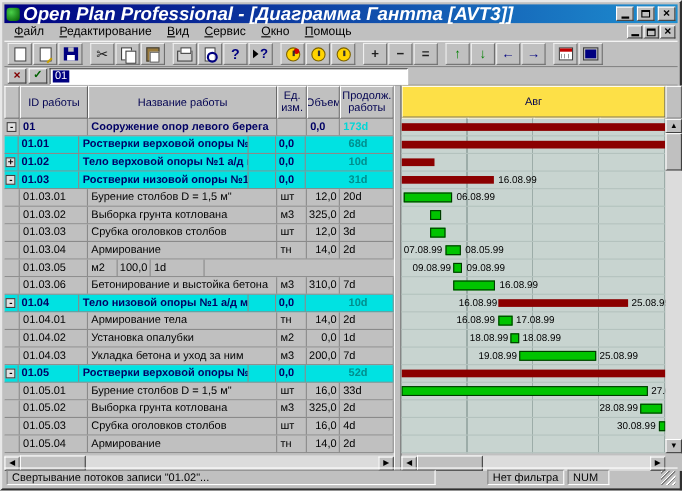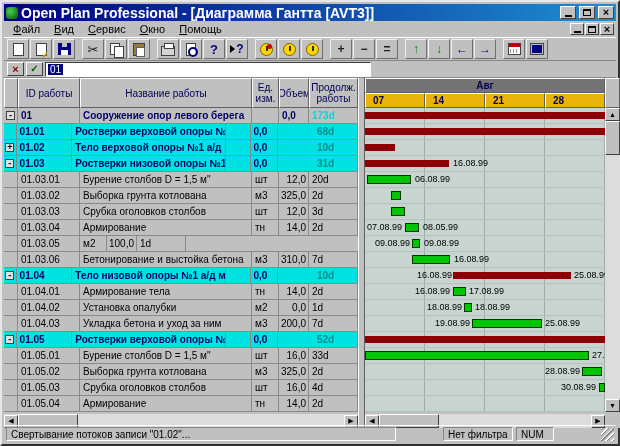--- a/index.html
+++ b/index.html
@@ -8,21 +8,21 @@
 
   .win { position:absolute; inset:0; background:#c0c0c0;
          border:2px solid; border-color:#e8e8e8 #303030 #303030 #e8e8e8; }
 
   
   .titlebar { position:absolute; left:2px; top:2px; right:2px; height:17px;
     background:linear-gradient(90deg, var(--title-gradient-start,#000080), var(--title-gradient-end,#1e8fd0));
     color:#fff; display:flex; align-items:center; padding:0 2px; gap:3px; }
   .app-icon { width:12px; height:12px; border-radius:3px;
     background:radial-gradient(circle at 35% 35%, #4ad04a, #005800); flex:0 0 auto; }
-  .title { flex:1; font-size:14px; font-weight:bold; white-space:nowrap; overflow:hidden; }
+  .title { flex:1; font-size:17px; font-weight:bold; white-space:nowrap; overflow:hidden;font-style:italic; }
   .wbtn { width:16px; height:13px; background:#c0c0c0; border:1px solid;
     border-color:#fff #404040 #404040 #fff; display:flex; align-items:center; justify-content:center; padding:0; }
   .g-min { width:7px; height:2px; background:#000; margin-top:6px; }
   .g-max { width:8px; height:7px; border:1px solid #000; border-top-width:2px; }
   .g-x { font-size:11px; font-weight:bold; line-height:9px; color:#000; }
 
   
   .menubar { position:absolute; left:2px; top:19px; right:2px; height:16px;
     display:flex; align-items:center; padding-left:2px; }
   .menu-item { display:inline-block; padding:1px 7px; font-size:11px; color:#000; }
@@ -90,22 +90,22 @@
   .content { position:absolute; left:2px; top:76px; width:616px; height:350px; background:#c0c0c0; }
 
   .thead { position:absolute; left:0; top:0; width:354px; height:30px; display:flex; }
   .th { background:#c0c0c0; border:1px solid; border-color:#fff #606060 #606060 #fff;
     color:#000050; font-weight:normal; font-size:10px; line-height:1.1; display:flex;
     align-items:center; justify-content:center; text-align:center; white-space:pre-line; overflow:hidden; }
   .th-exp { width:14px; } .th-id { width:62px; } .th-name { width:172px; }
   .th-unit { width:27px; } .th-vol { width:30px; } .th-dur { width:49px; }
 
   .ghead { position:absolute; left:361px; top:0; width:240px; height:30px; }
-  .gmonth { height:15px; background:#737373; border:1px solid; border-color:#fff #606060 #606060 #fff;
-    color:#000050; font-weight:bold; font-size:10px; display:flex; align-items:center; justify-content:center; }
+  .gmonth { height:29px; background:#fde047; border:1px solid; border-color:#fff #606060 #606060 #fff;
+    color:#000050; font-weight:normal; font-size:10px; display:flex; align-items:center; justify-content:center; }
   .gweeks { height:15px; display:flex; }
   .gw { width:60px; background:#eab308; border:1px solid; border-color:#fff #606060 #606060 #fff;
     color:#000050; font-weight:bold; font-size:10px; display:flex; align-items:center; padding-left:7px; }
   .hcorner { position:absolute; left:601px; top:0; width:15px; height:30px; background:#c0c0c0;
     border:1px solid; border-color:#fff #606060 #606060 #fff; }
 
   .vsplit { position:absolute; left:354px; top:0; width:7px; height:350px; background:#c0c0c0;
     border-left:1px solid #fff; border-right:1px solid #606060; }
 
   .tbody { position:absolute; left:0; top:30px; width:354px; height:304px; overflow:hidden; background:#c0c0c0; }
@@ -176,20 +176,21 @@
     <button class="wbtn">
         <span class="g-max"></span>
       </button>
     <button class="wbtn">
         <span class="g-x">×</span>
       </button>
   </div>
 
   <div class="menubar">
     <span class="menu-item">Файл</span>
+    <span class="menu-item">Редактирование</span>
     <span class="menu-item">Вид</span>
     <span class="menu-item">Сервис</span>
     <span class="menu-item">Окно</span>
     <span class="menu-item">Помощь</span>
     <span class="child-btns">
       <button class="wbtn small">
           <span class="g-min"></span>
         </button>
       <button class="wbtn small">
           <span class="g-max"></span>

